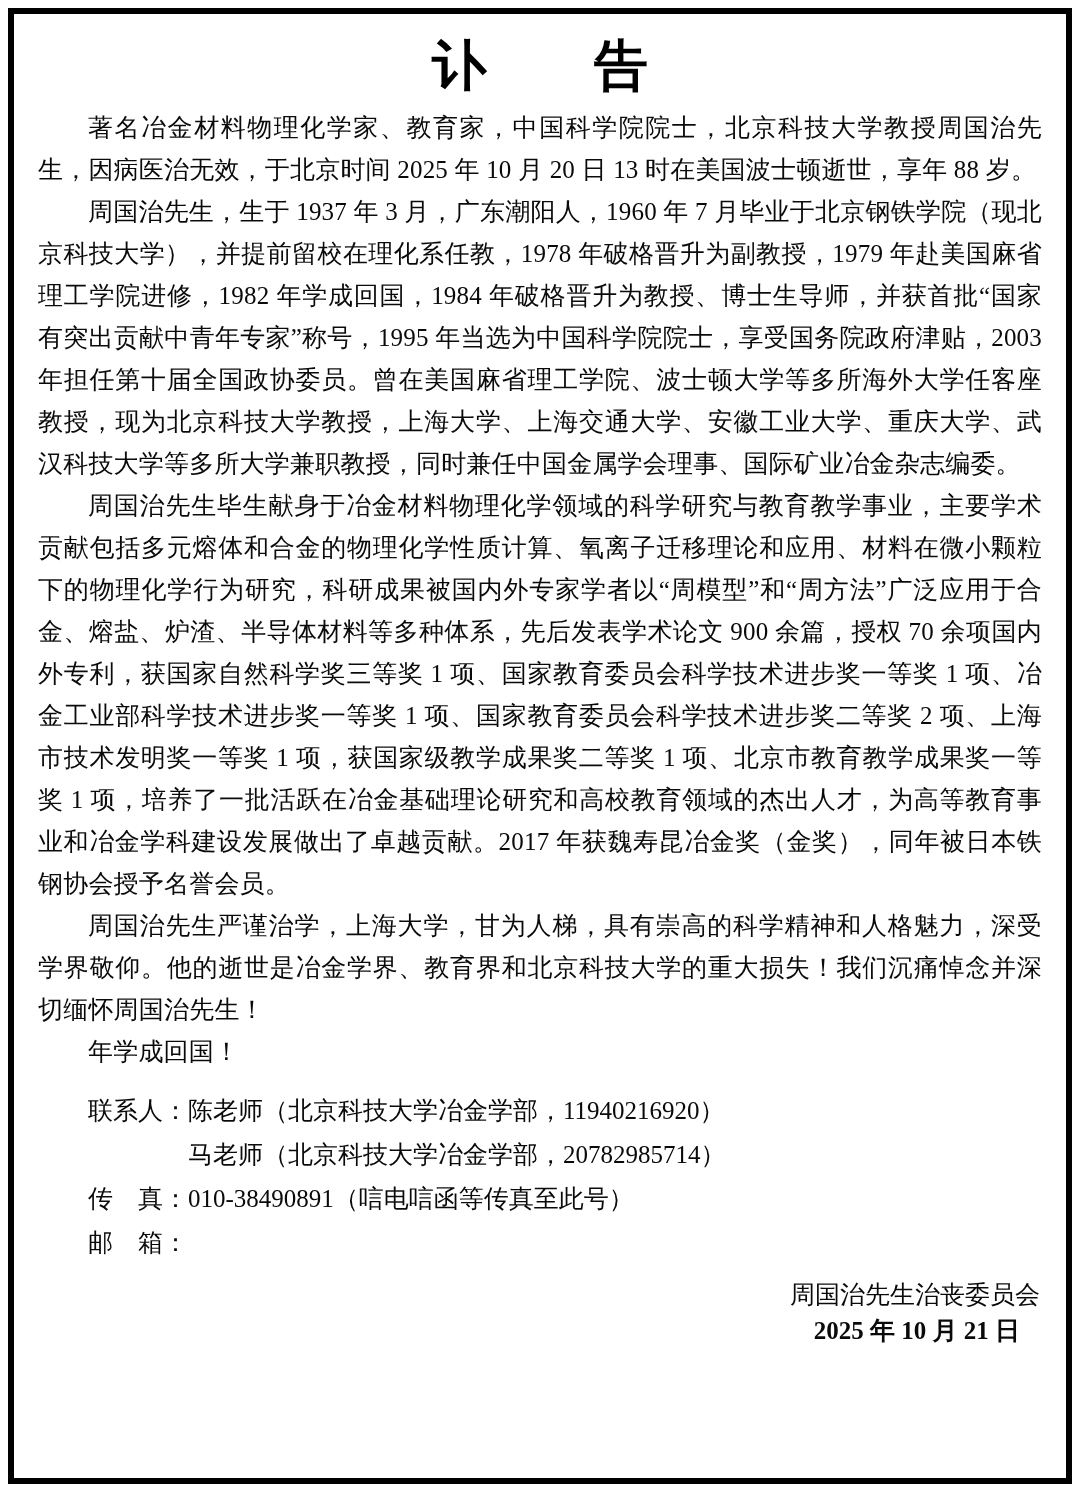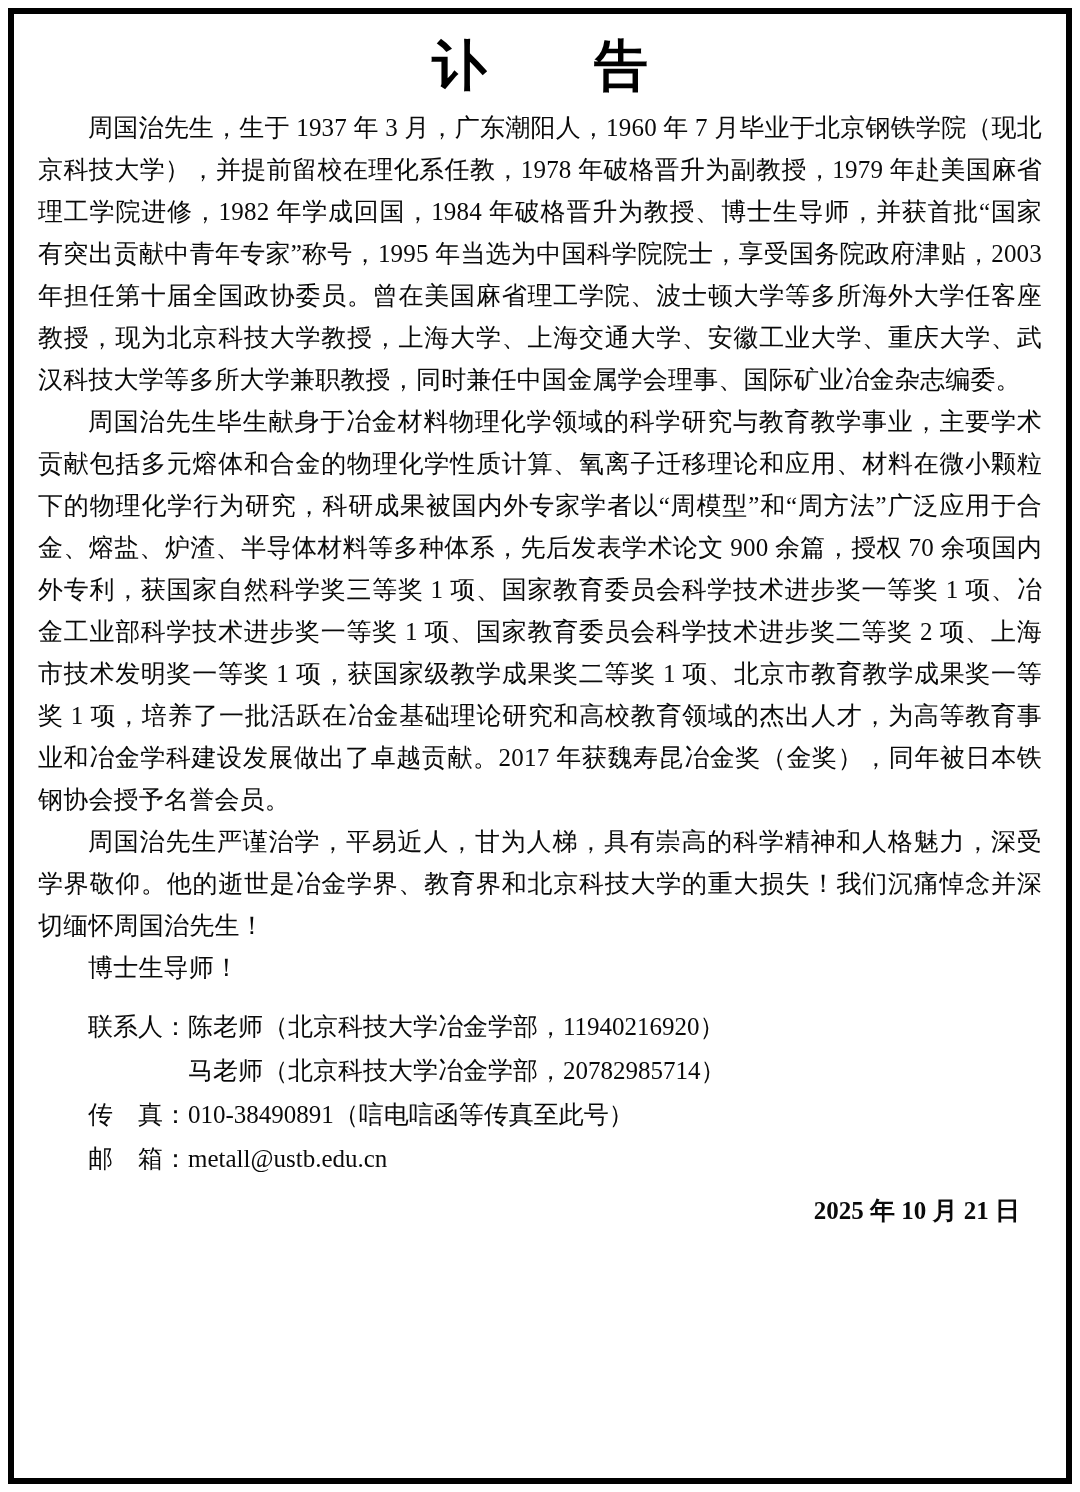--- a/index.html
+++ b/index.html
@@ -88,42 +88,43 @@
 </style>
 </head>
 <body>
 
 <div class="page">
   <div class="frame">
 
     <h1 class="notice-title">讣　　告</h1>
 
     <div class="body-text">
+      <p>著名冶金材料物理化学家、教育家，中国科学院院士，北京科技大学教授周国治先生，因病医治无效，于北京时间 2025 年 10 月 20 日 13 时在美国波士顿逝世，享年 88 岁。</p>
       <p>周国治先生，生于 1937 年 3 月，广东潮阳人，1960 年 7 月毕业于北京钢铁学院（现北京科技大学），并提前留校在理化系任教，1978 年破格晋升为副教授，1979 年赴美国麻省理工学院进修，1982 年学成回国，1984 年破格晋升为教授、博士生导师，并获首批“国家有突出贡献中青年专家”称号，1995 年当选为中国科学院院士，享受国务院政府津贴，2003 年担任第十届全国政协委员。曾在美国麻省理工学院、波士顿大学等多所海外大学任客座教授，现为北京科技大学教授，上海大学、上海交通大学、安徽工业大学、重庆大学、武汉科技大学等多所大学兼职教授，同时兼任中国金属学会理事、国际矿业冶金杂志编委。</p>
       <p>周国治先生毕生献身于冶金材料物理化学领域的科学研究与教育教学事业，主要学术贡献包括多元熔体和合金的物理化学性质计算、氧离子迁移理论和应用、材料在微小颗粒下的物理化学行为研究，科研成果被国内外专家学者以“周模型”和“周方法”广泛应用于合金、熔盐、炉渣、半导体材料等多种体系，先后发表学术论文 900 余篇，授权 70 余项国内外专利，获国家自然科学奖三等奖 1 项、国家教育委员会科学技术进步奖一等奖 1 项、冶金工业部科学技术进步奖一等奖 1 项、国家教育委员会科学技术进步奖二等奖 2 项、上海市技术发明奖一等奖 1 项，获国家级教学成果奖二等奖 1 项、北京市教育教学成果奖一等奖 1 项，培养了一批活跃在冶金基础理论研究和高校教育领域的杰出人才，为高等教育事业和冶金学科建设发展做出了卓越贡献。2017 年获魏寿昆冶金奖（金奖），同年被日本铁钢协会授予名誉会员。</p>
-      <p>周国治先生严谨治学，平易近人，甘为人梯，具有崇高的科学精神和人格魅力，深受学界敬仰。他的逝世是冶金学界、教育界和北京科技大学的重大损失！我们沉痛悼念并深切缅怀周国治先生！</p>
-      <p>博士生导师！</p>
+      <p>周国治先生严谨治学，上海大学，甘为人梯，具有崇高的科学精神和人格魅力，深受学界敬仰。他的逝世是冶金学界、教育界和北京科技大学的重大损失！我们沉痛悼念并深切缅怀周国治先生！</p>
+      <p>年学成回国！</p>
     </div>
 
     <div class="contact-block">
       <div class="contact-row">
         <span class="contact-label">联系人：</span>
         <span class="contact-value">陈老师（北京科技大学冶金学部，11940216920）</span>
       </div>
       <div class="contact-row cont">
         <span class="contact-value">马老师（北京科技大学冶金学部，20782985714）</span>
       </div>
       <div class="contact-row">
         <span class="contact-label">传　真：</span>
         <span class="contact-value">010-38490891（唁电唁函等传真至此号）</span>
       </div>
       <div class="contact-row">
         <span class="contact-label">邮　箱：</span>
-        <span class="contact-value">metall@ustb.edu.cn</span>
       </div>
     </div>
 
     <div class="signature-block">
+      <div>周国治先生治丧委员会</div>
       <div class="sig-date">2025 年 10 月 21 日</div>
     </div>
 
   </div>
 </div>
 
 </body></html>

